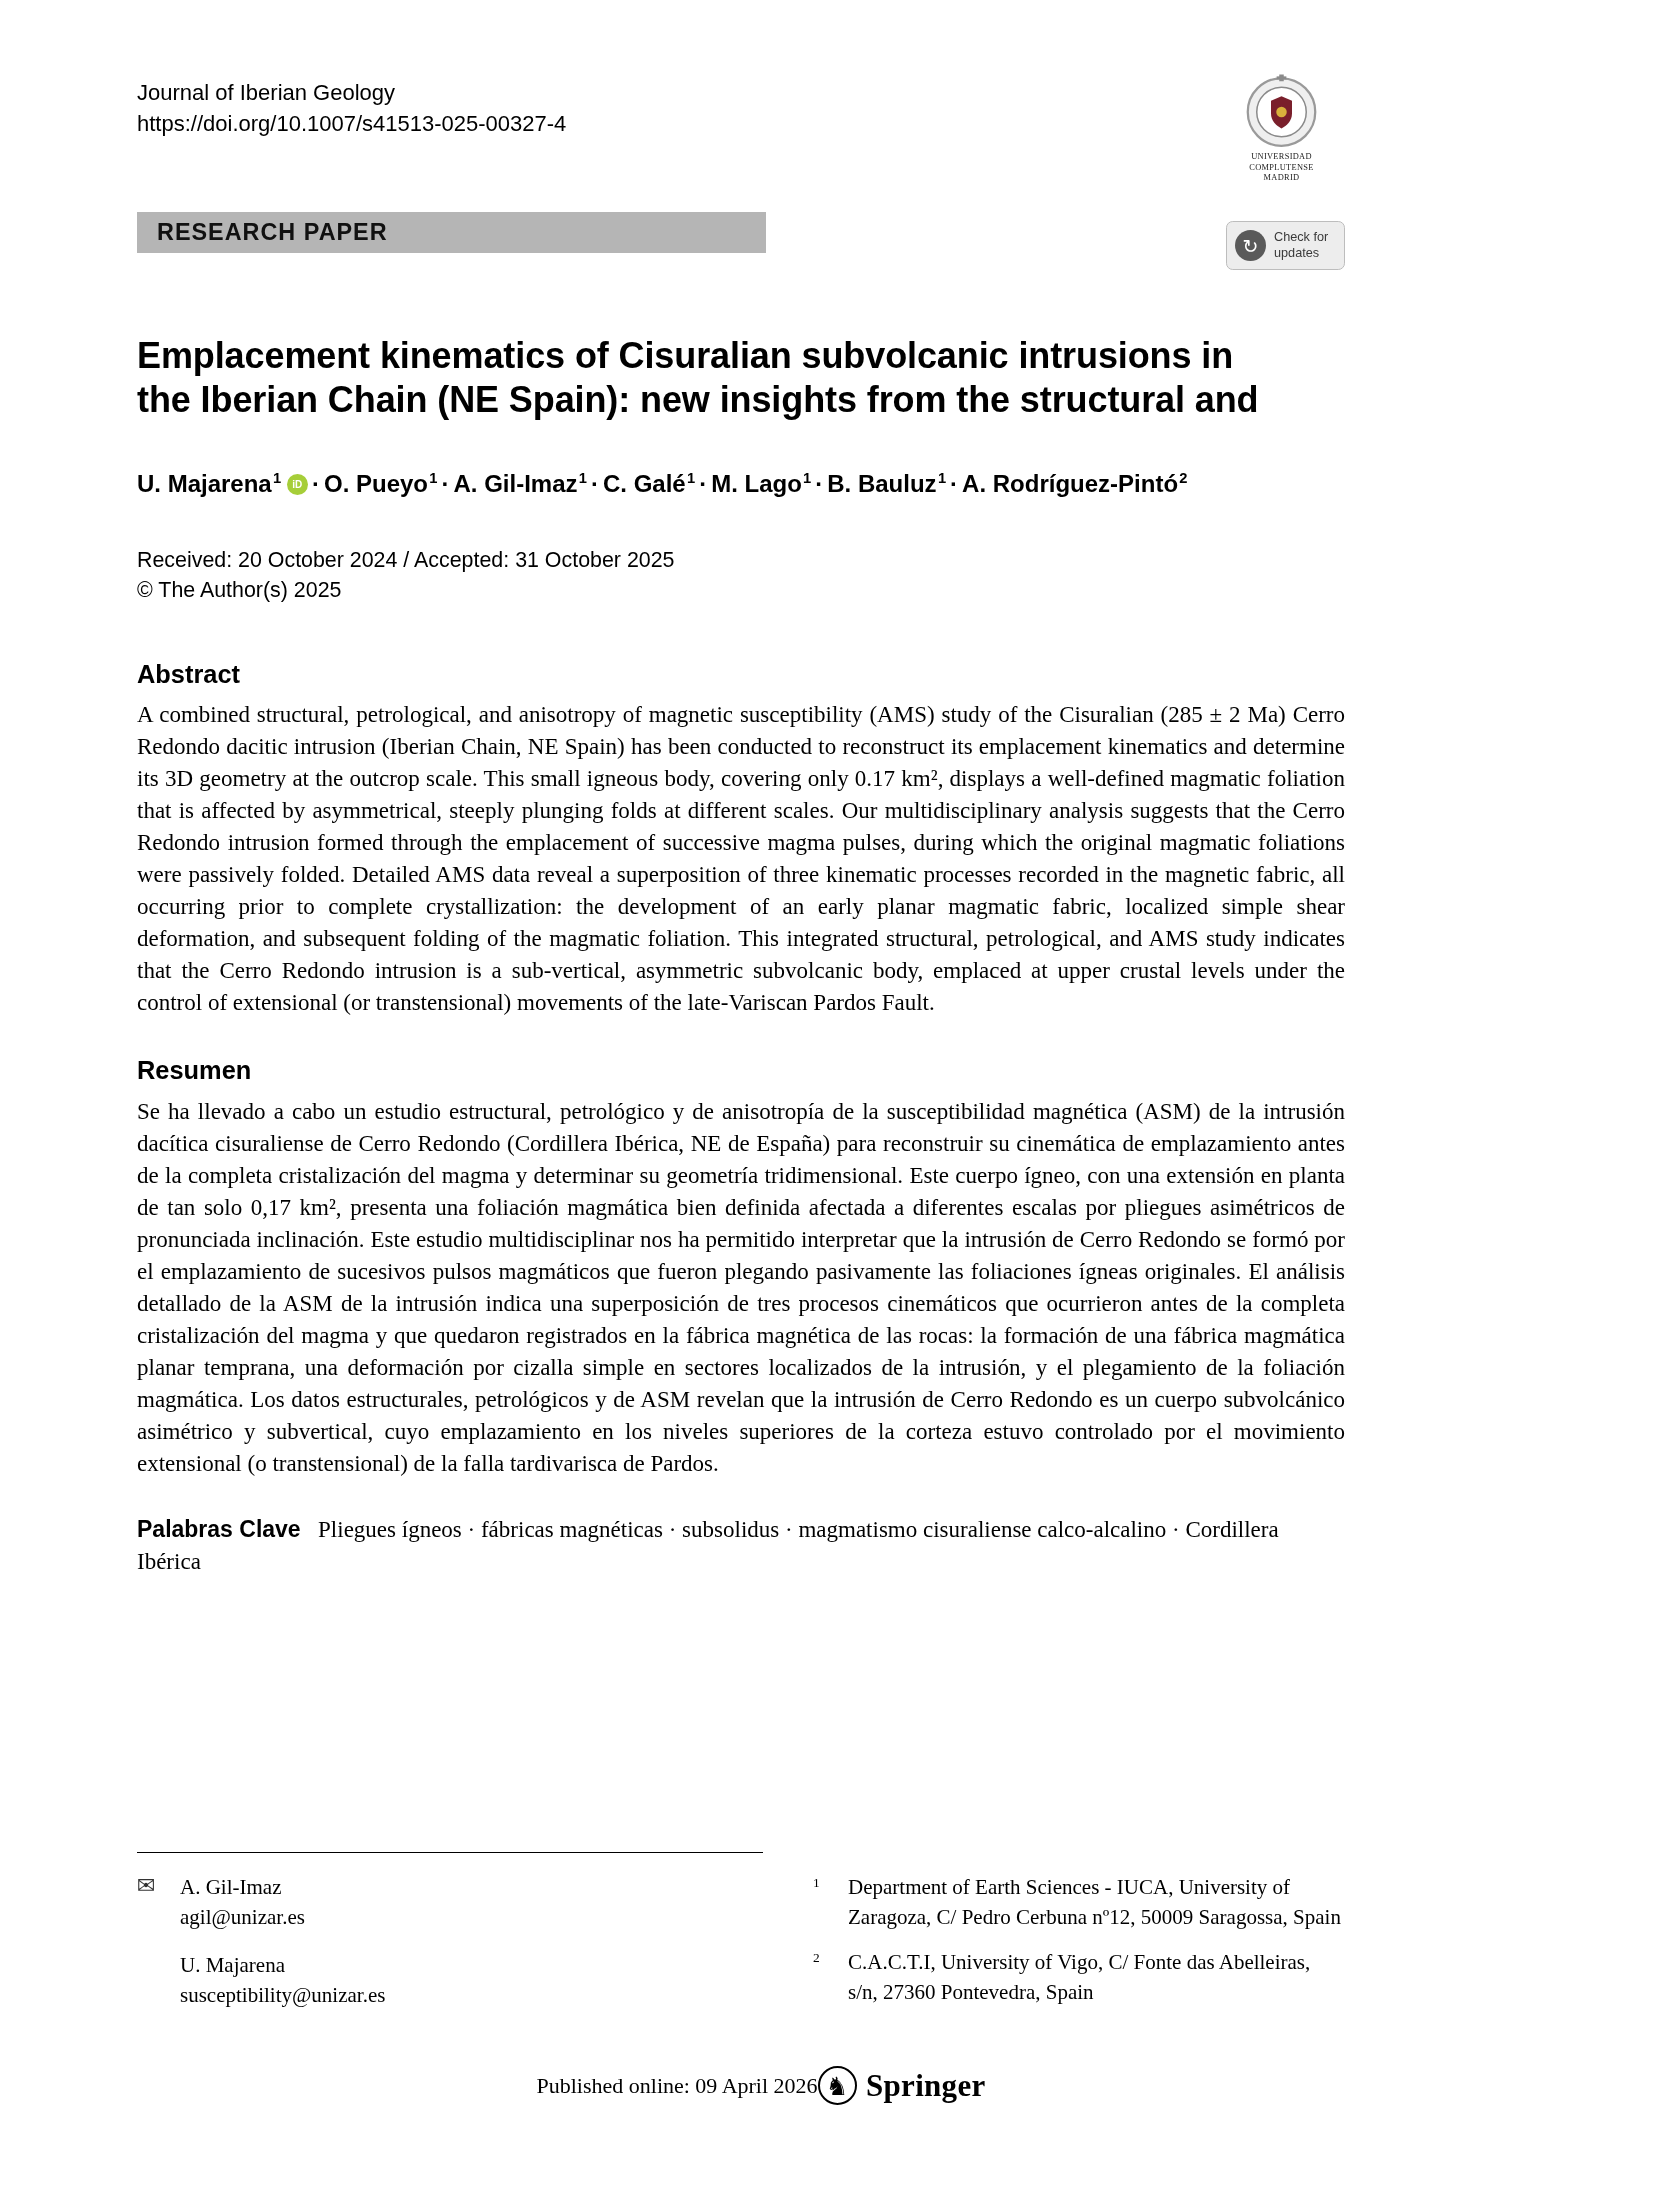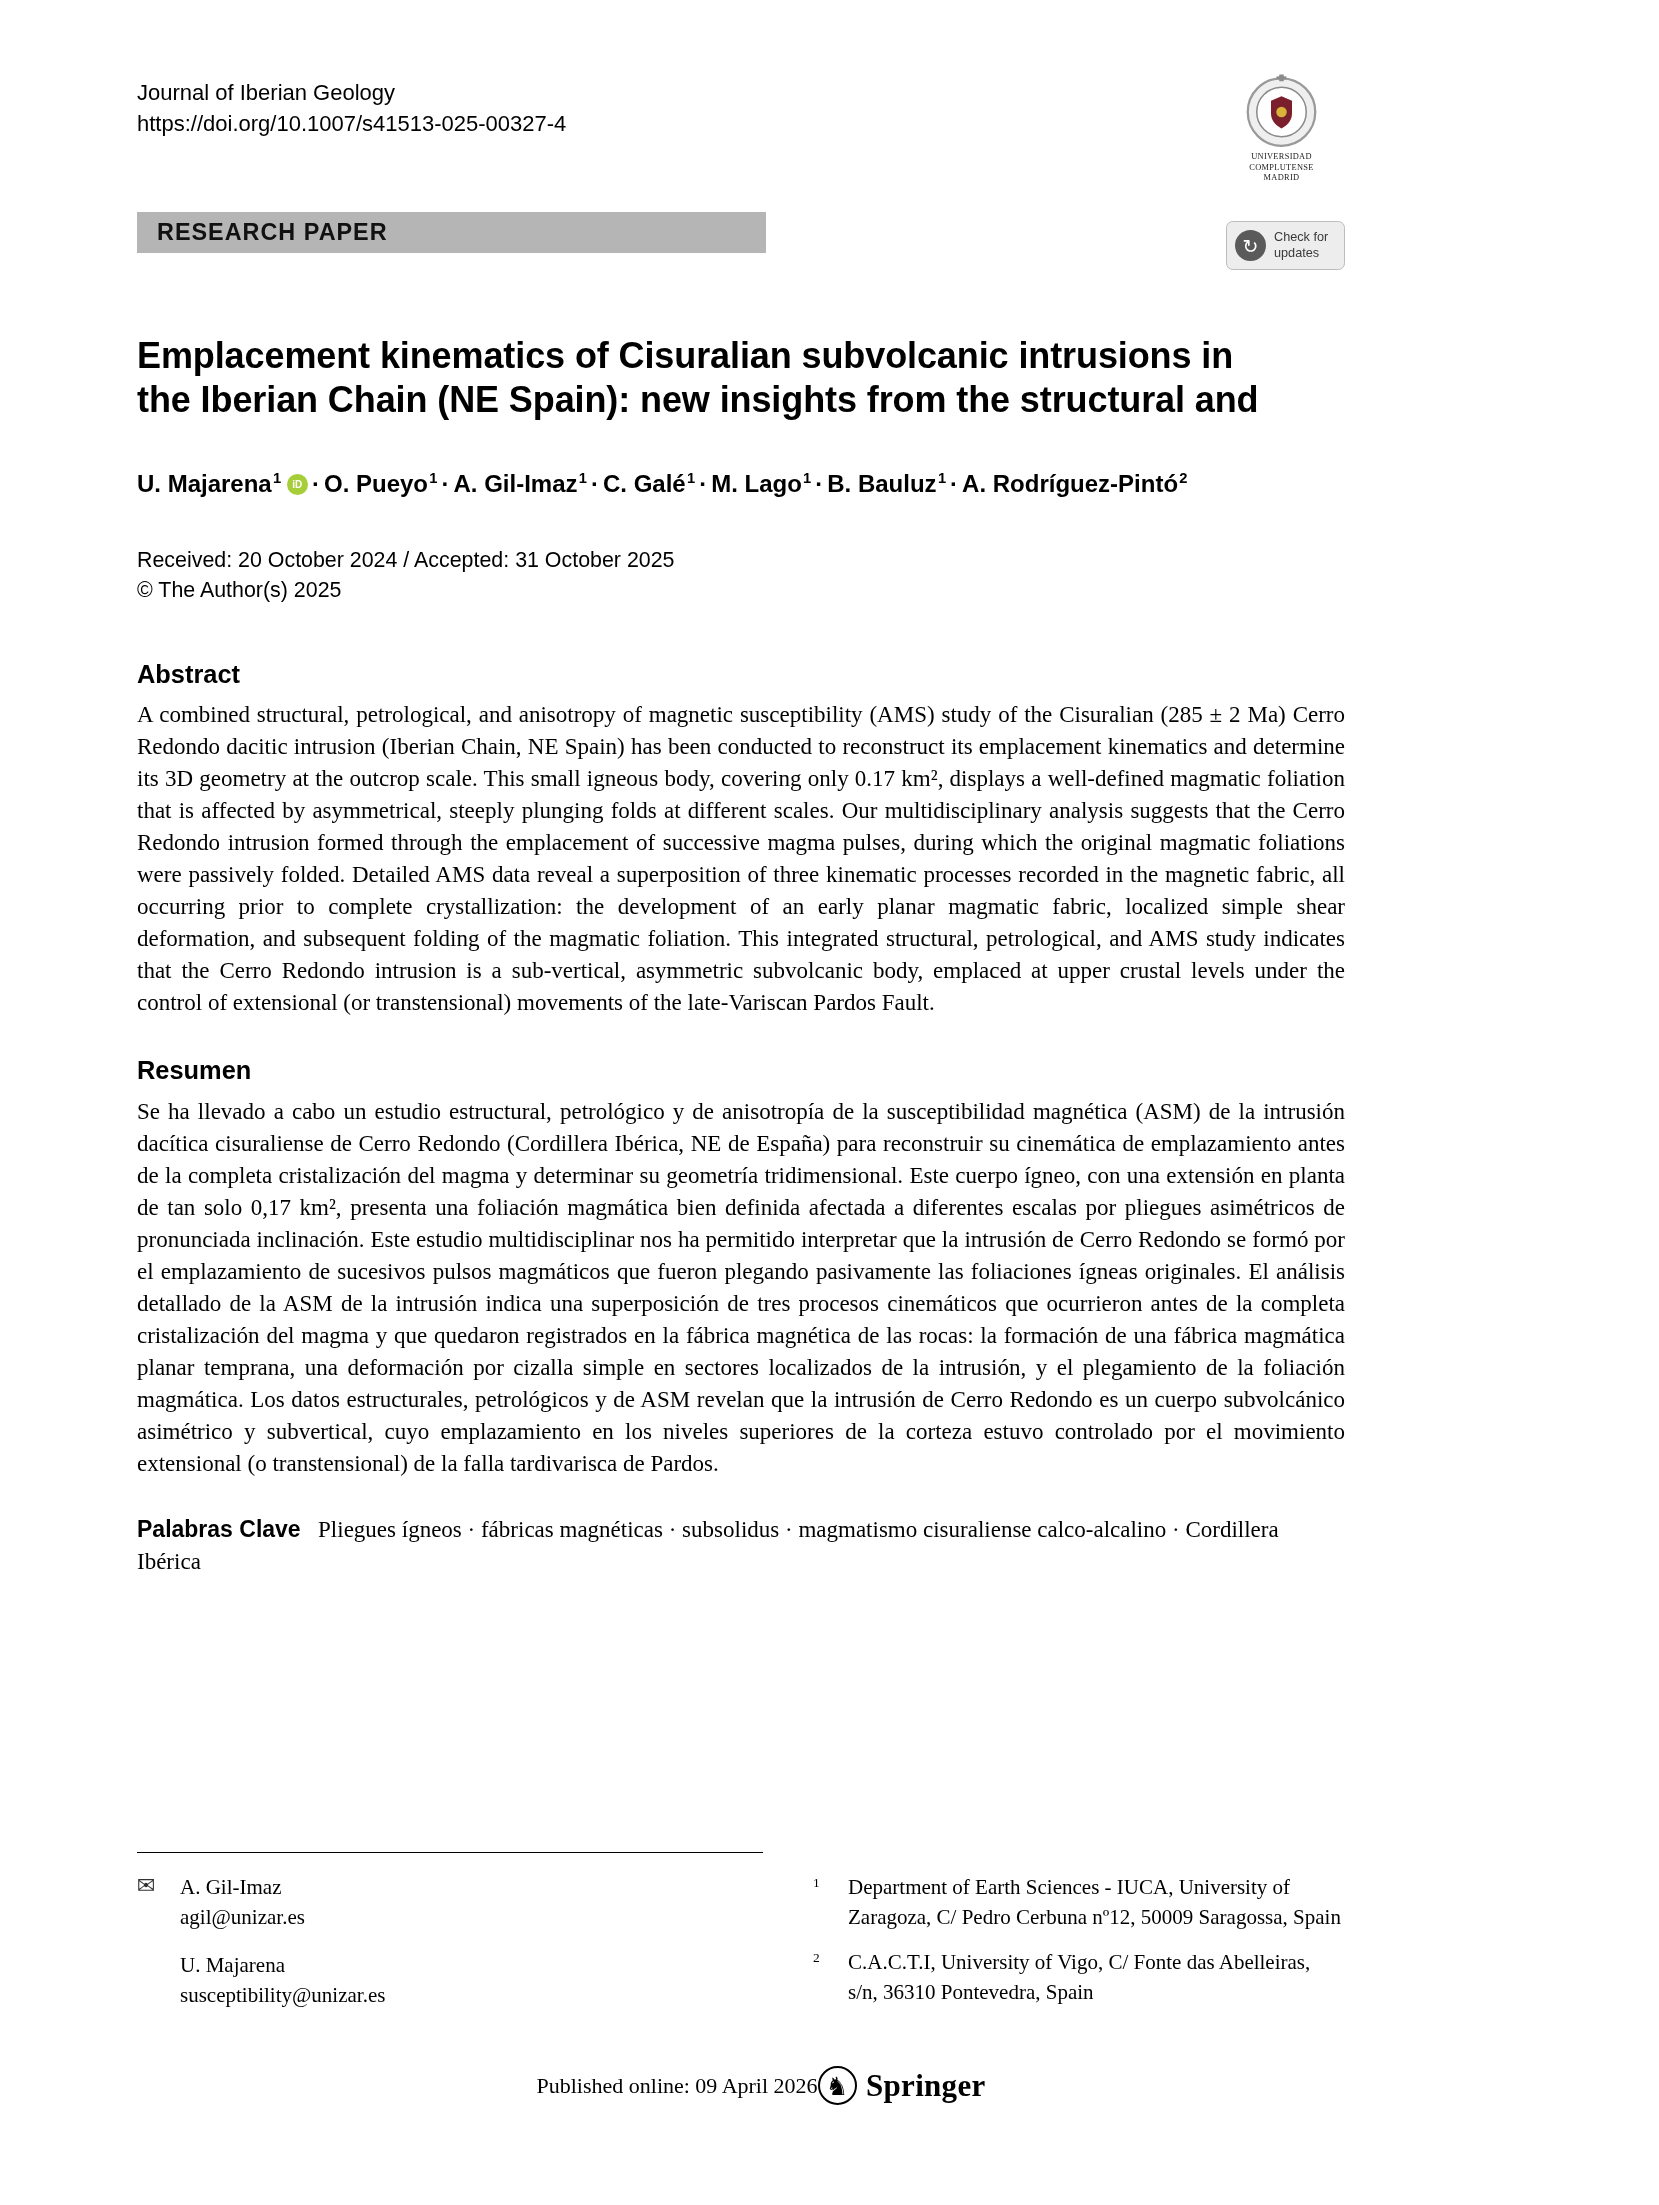--- a/index.html
+++ b/index.html
@@ -162,21 +162,21 @@
           </div>
         </div>
       </div>
       <div class="fn-right">
         <div class="aff-row">
           <div class="aff-num">1</div>
           <div class="aff-text">Department of Earth Sciences - IUCA, University of Zaragoza, C/ Pedro Cerbuna nº12, 50009 Saragossa, Spain</div>
         </div>
         <div class="aff-row">
           <div class="aff-num">2</div>
-          <div class="aff-text">C.A.C.T.I, University of Vigo, C/ Fonte das Abelleiras, s/n, 36310 Pontevedra, Spain</div>
+          <div class="aff-text">C.A.C.T.I, University of Vigo, C/ Fonte das Abelleiras, s/n, 27360 Pontevedra, Spain</div>
         </div>
       </div>
     </div>
   </div>
 
   <div class="bottom-row">
     <div class="published">Published online: 09 April 2026</div>
     <div class="springer">
       <span class="horse">
           <span>♞</span>

